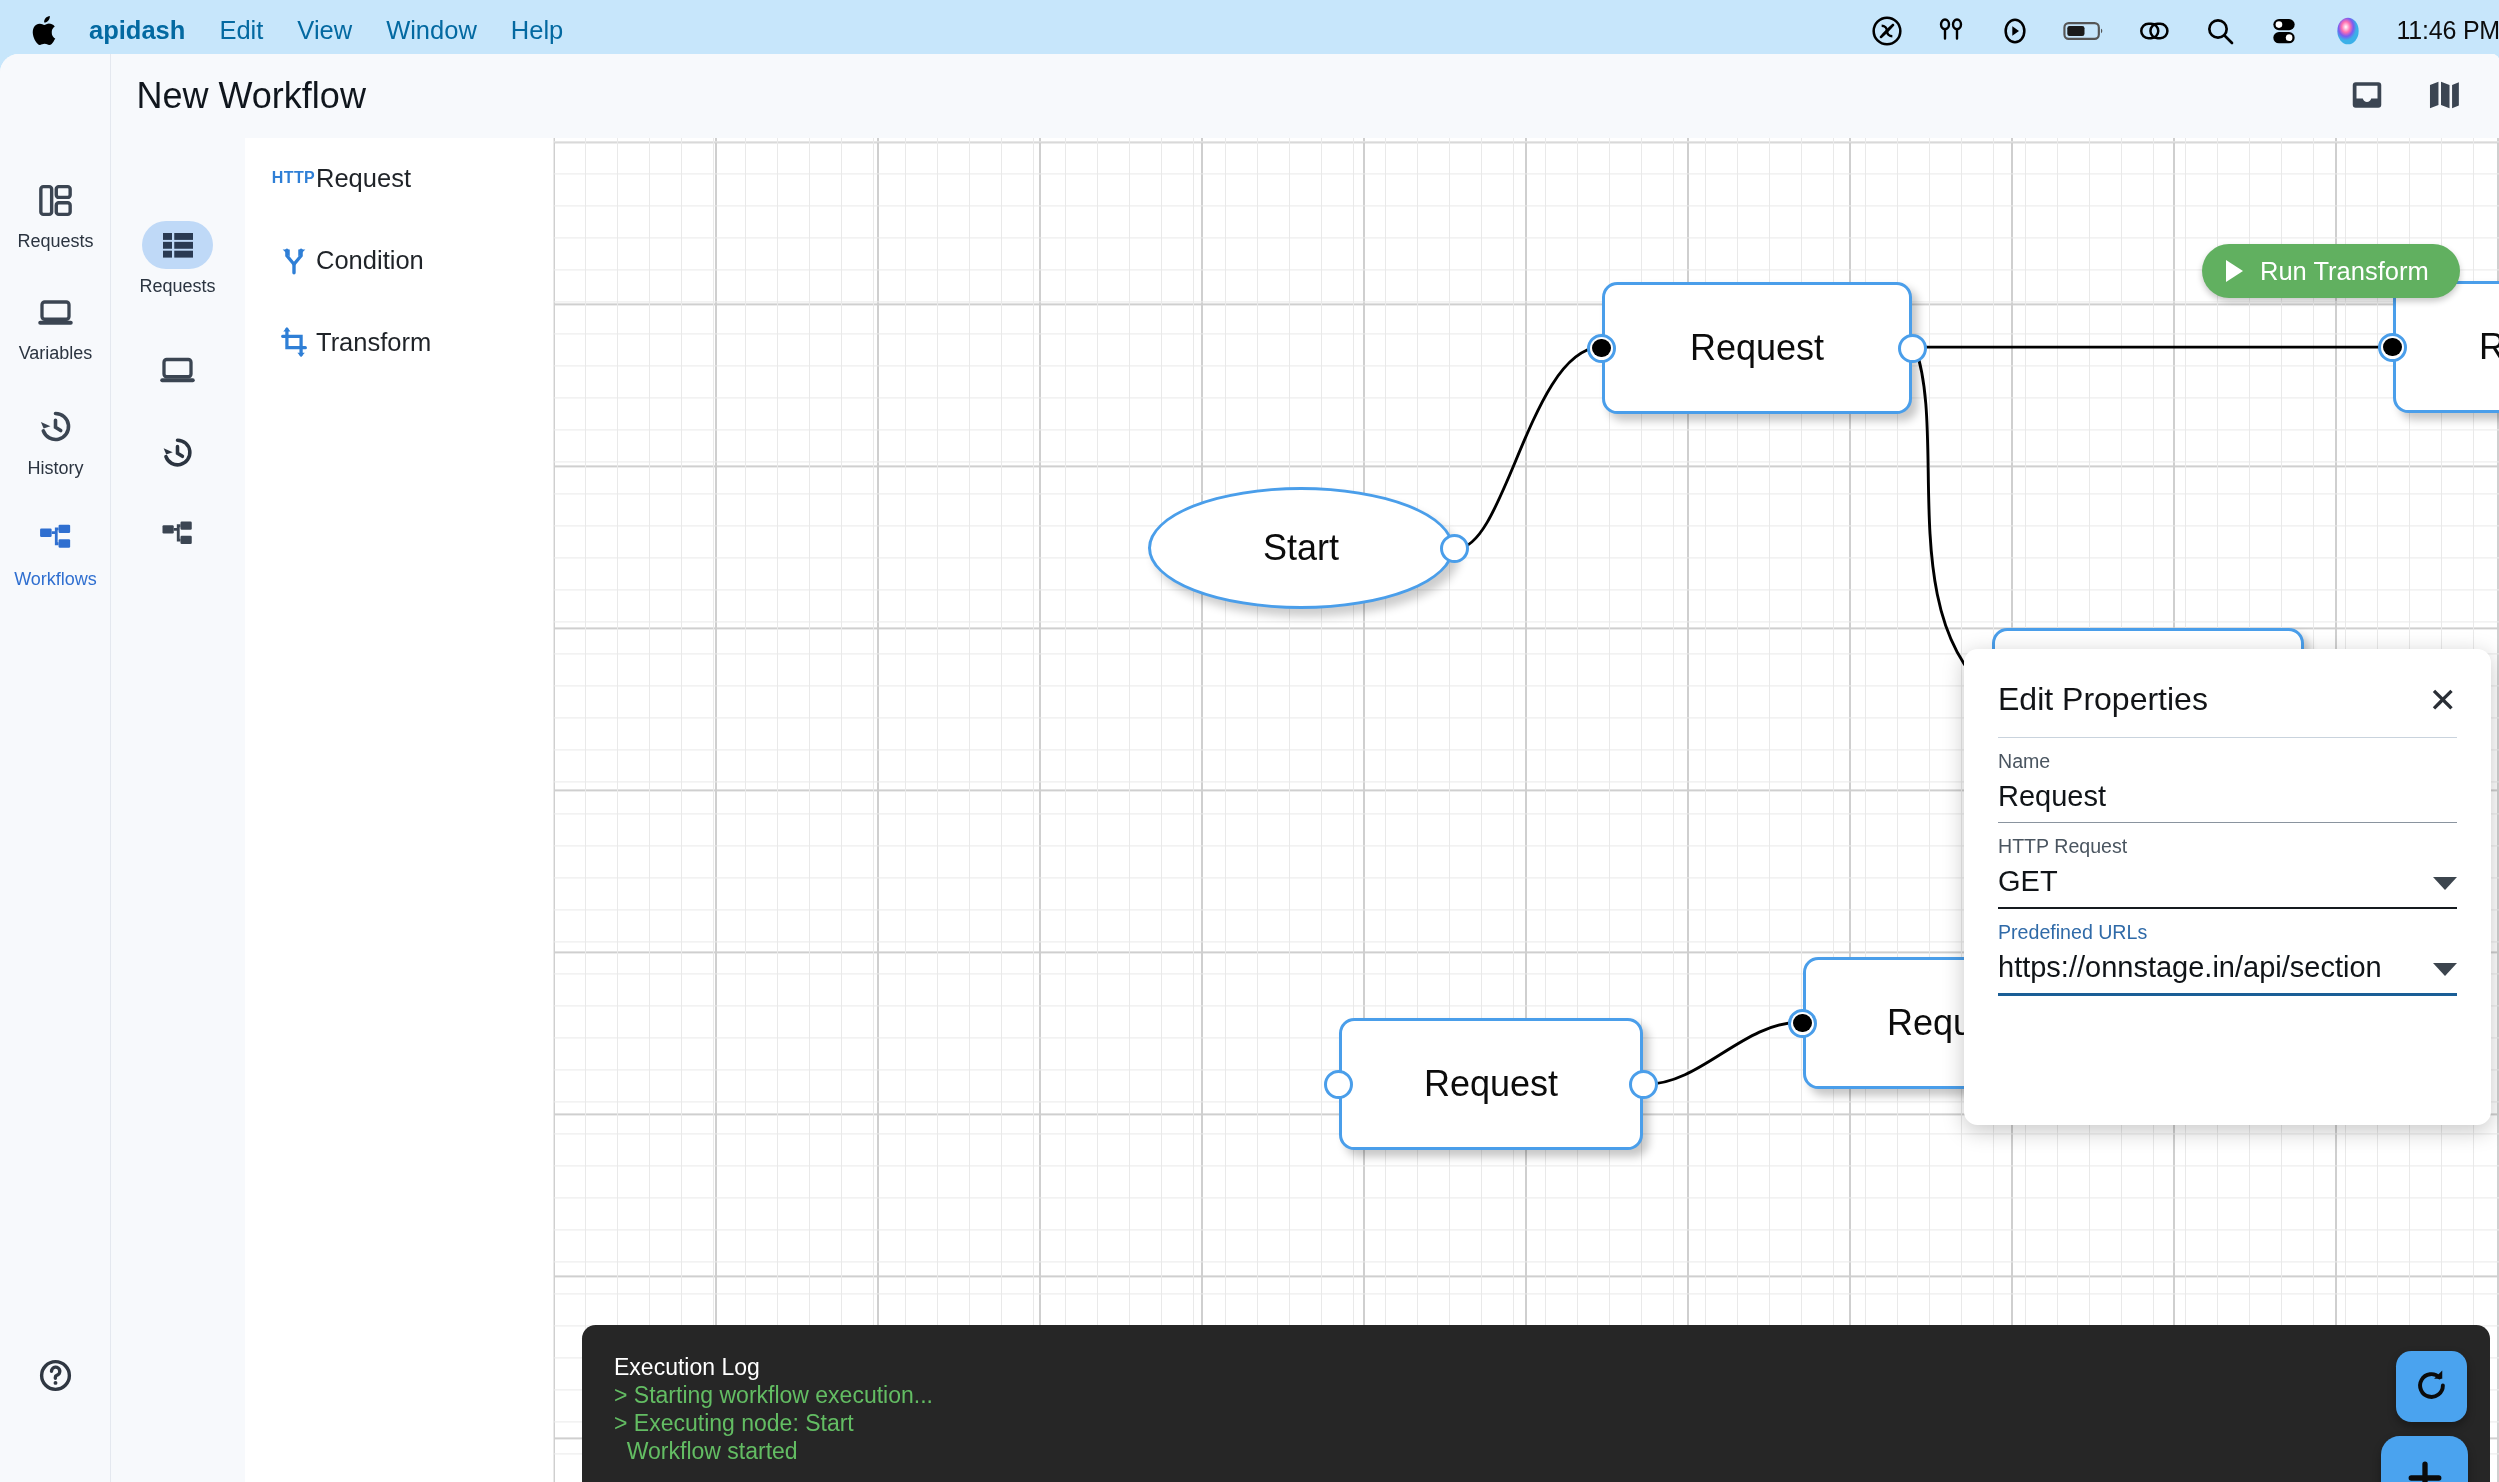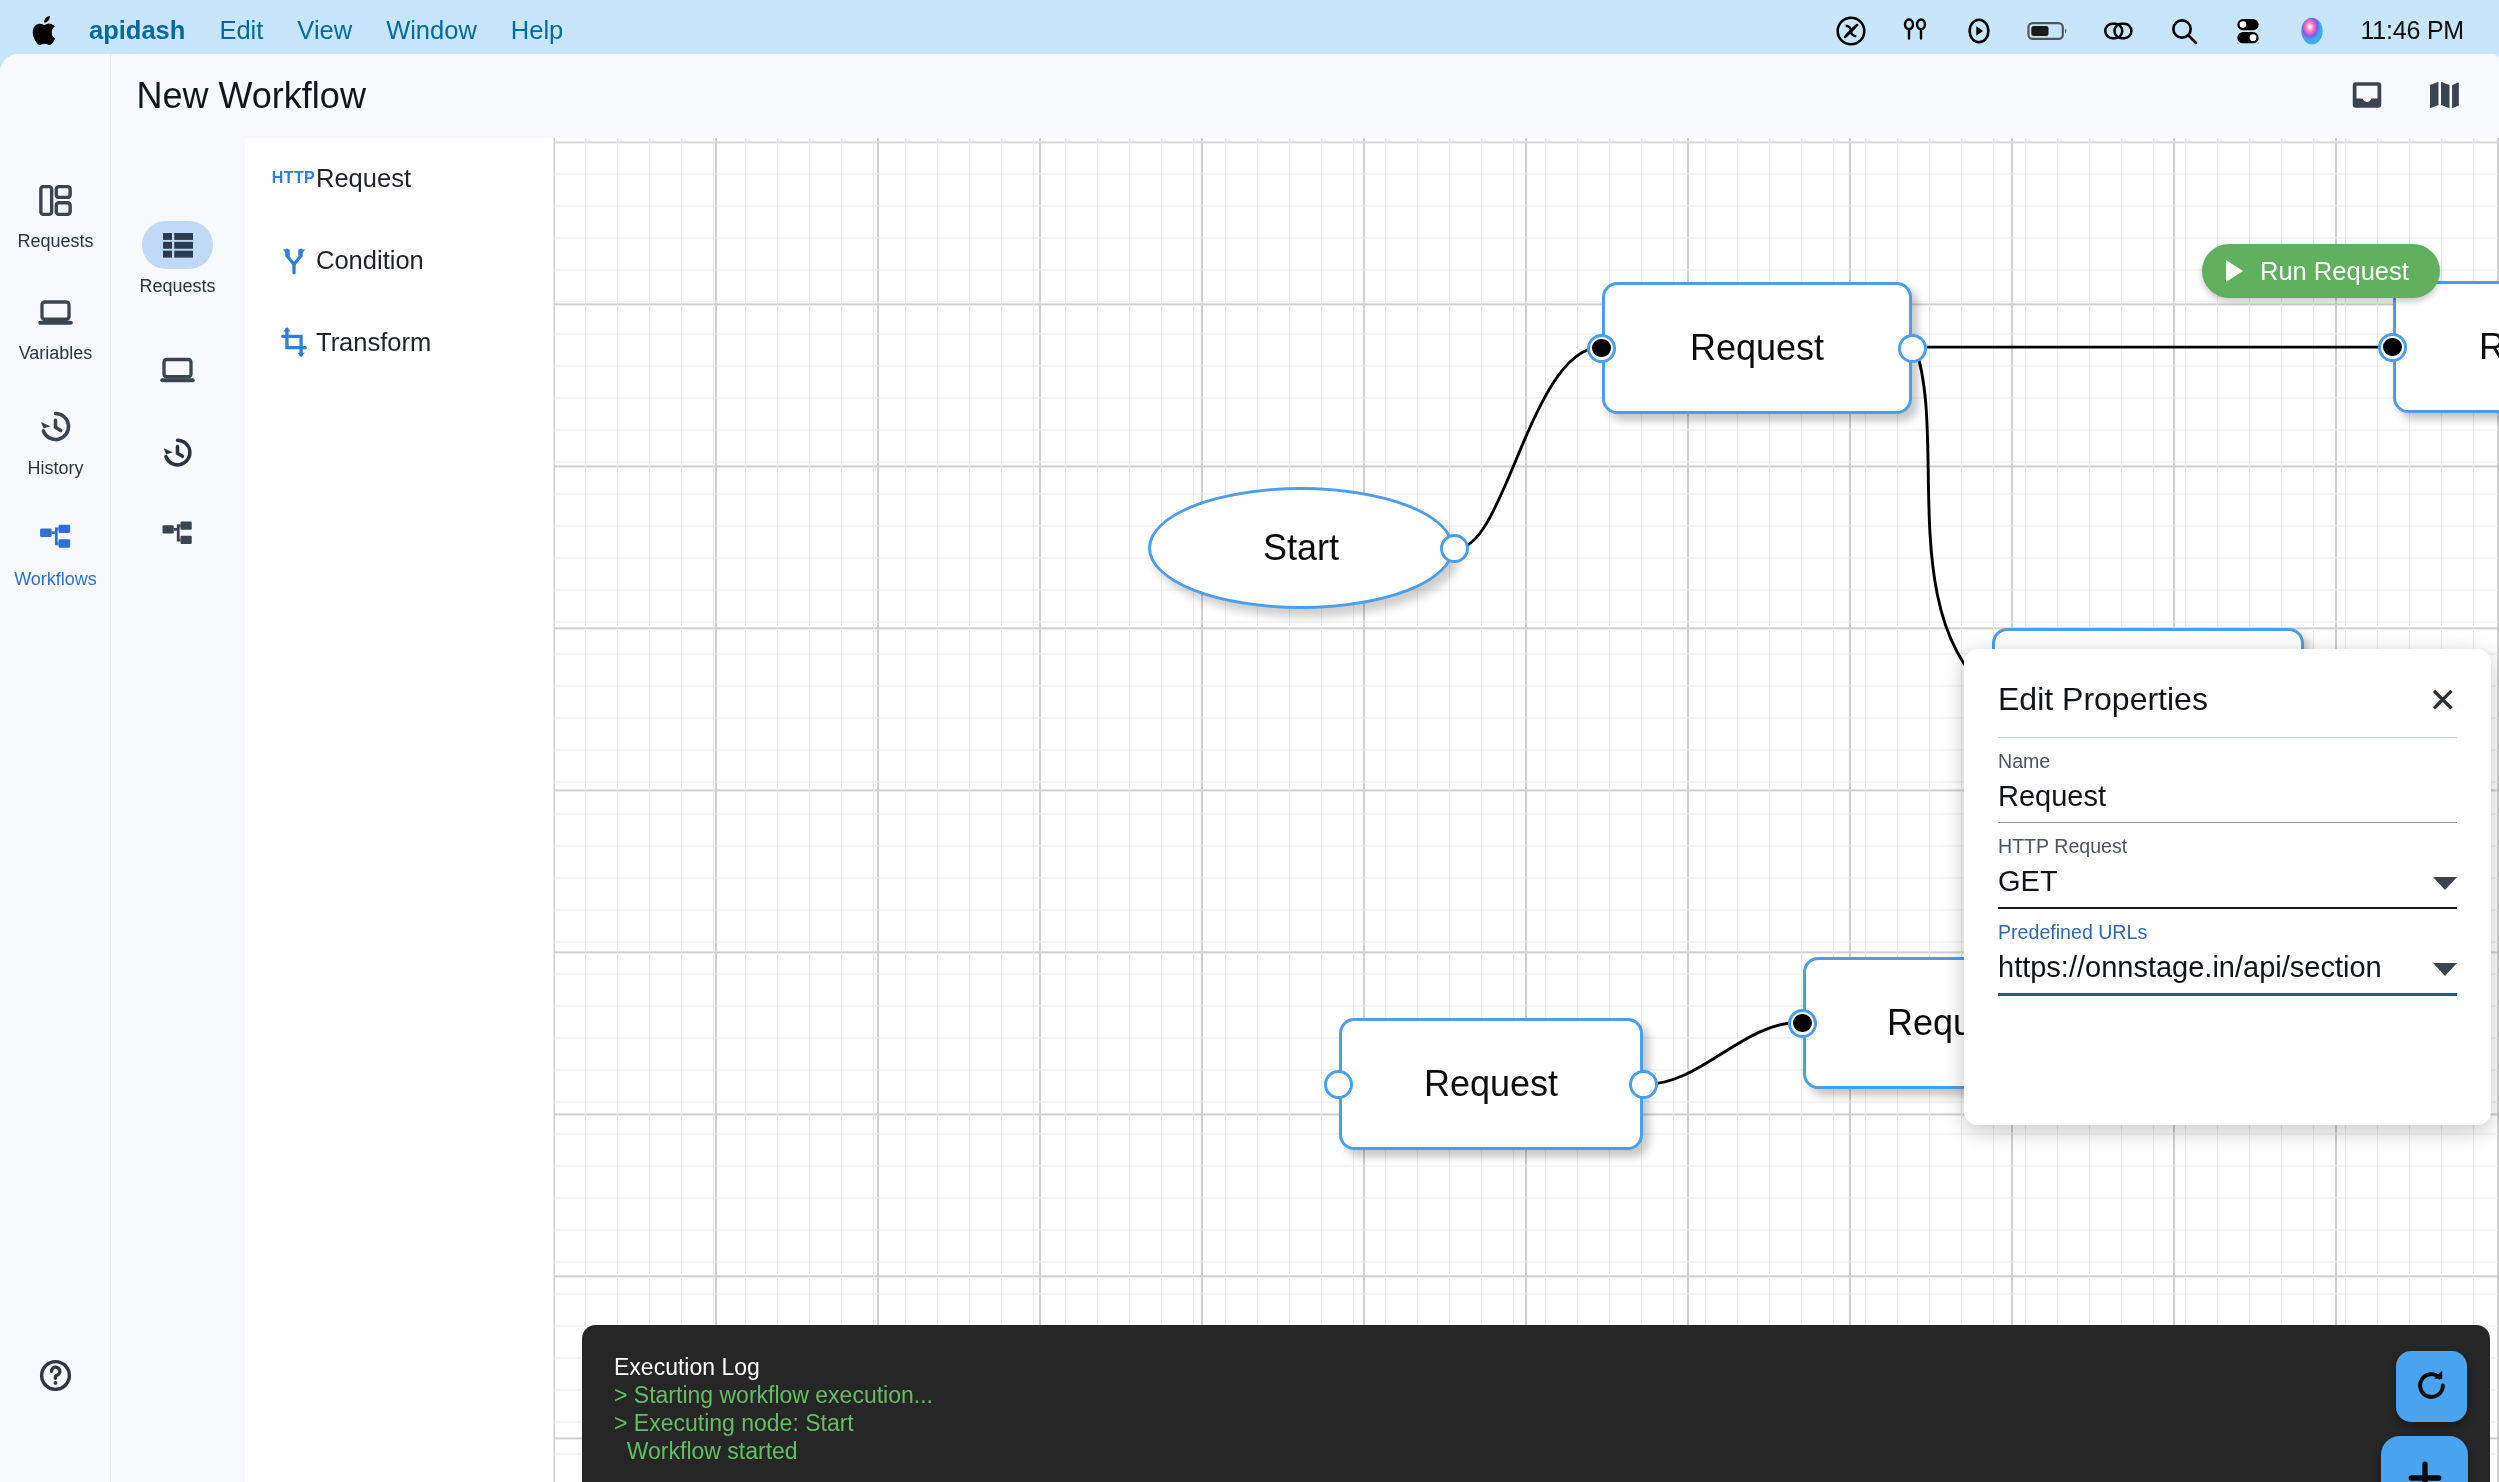--- a/index.html
+++ b/index.html
@@ -16,21 +16,20 @@
     background: #c7e6fb;
     display: flex; align-items: center;
   }
   #menubar .apple { margin-left: 31px; margin-right: 29px; display:flex; align-items:center; }
   #menubar .mitem {
     font-size: 25.5px; color: #0369a1; margin-right: 34px; white-space: nowrap;
   }
   #menubar .mitem.bold { font-weight: bold; }
   #menubar .right {
     margin-left: auto; display: flex; align-items: center; gap: 32px;
-    margin-right: 36px;
   }
   #menubar .right .ic { display: flex; align-items:center; justify-content:center; }
   #menubar .clock { font-size: 25px; color: #0d0d0d; white-space: nowrap; letter-spacing: -0.2px;}
 
   
   #window {
     position: absolute; left: 0; top: 54px; width: 2500px; height: 1429px;
     background: #f7f9fc;
     border-top-left-radius: 18.7px; border-top-right-radius: 8.5px;
     overflow: hidden;
@@ -505,21 +504,21 @@
 
     <div class="wnode" style="left:786px;top:880px;width:304px;height:132px;">
       <span class="cap">Request</span>
       <span class="port inp"></span>
       <span class="port out"></span>
     </div>
   </div>
 
   <div id="runbtn">
     <span class="tri"></span>
-    <span class="lbl">Run Request</span>
+    <span class="lbl">Run Transform</span>
   </div>
 
   <div id="props">
     <div class="phead">
       <span class="ptitle">Edit Properties</span>
       <span class="pclose">✕</span>
     </div>
     <div class="rule"></div>
 
     <div class="field">

